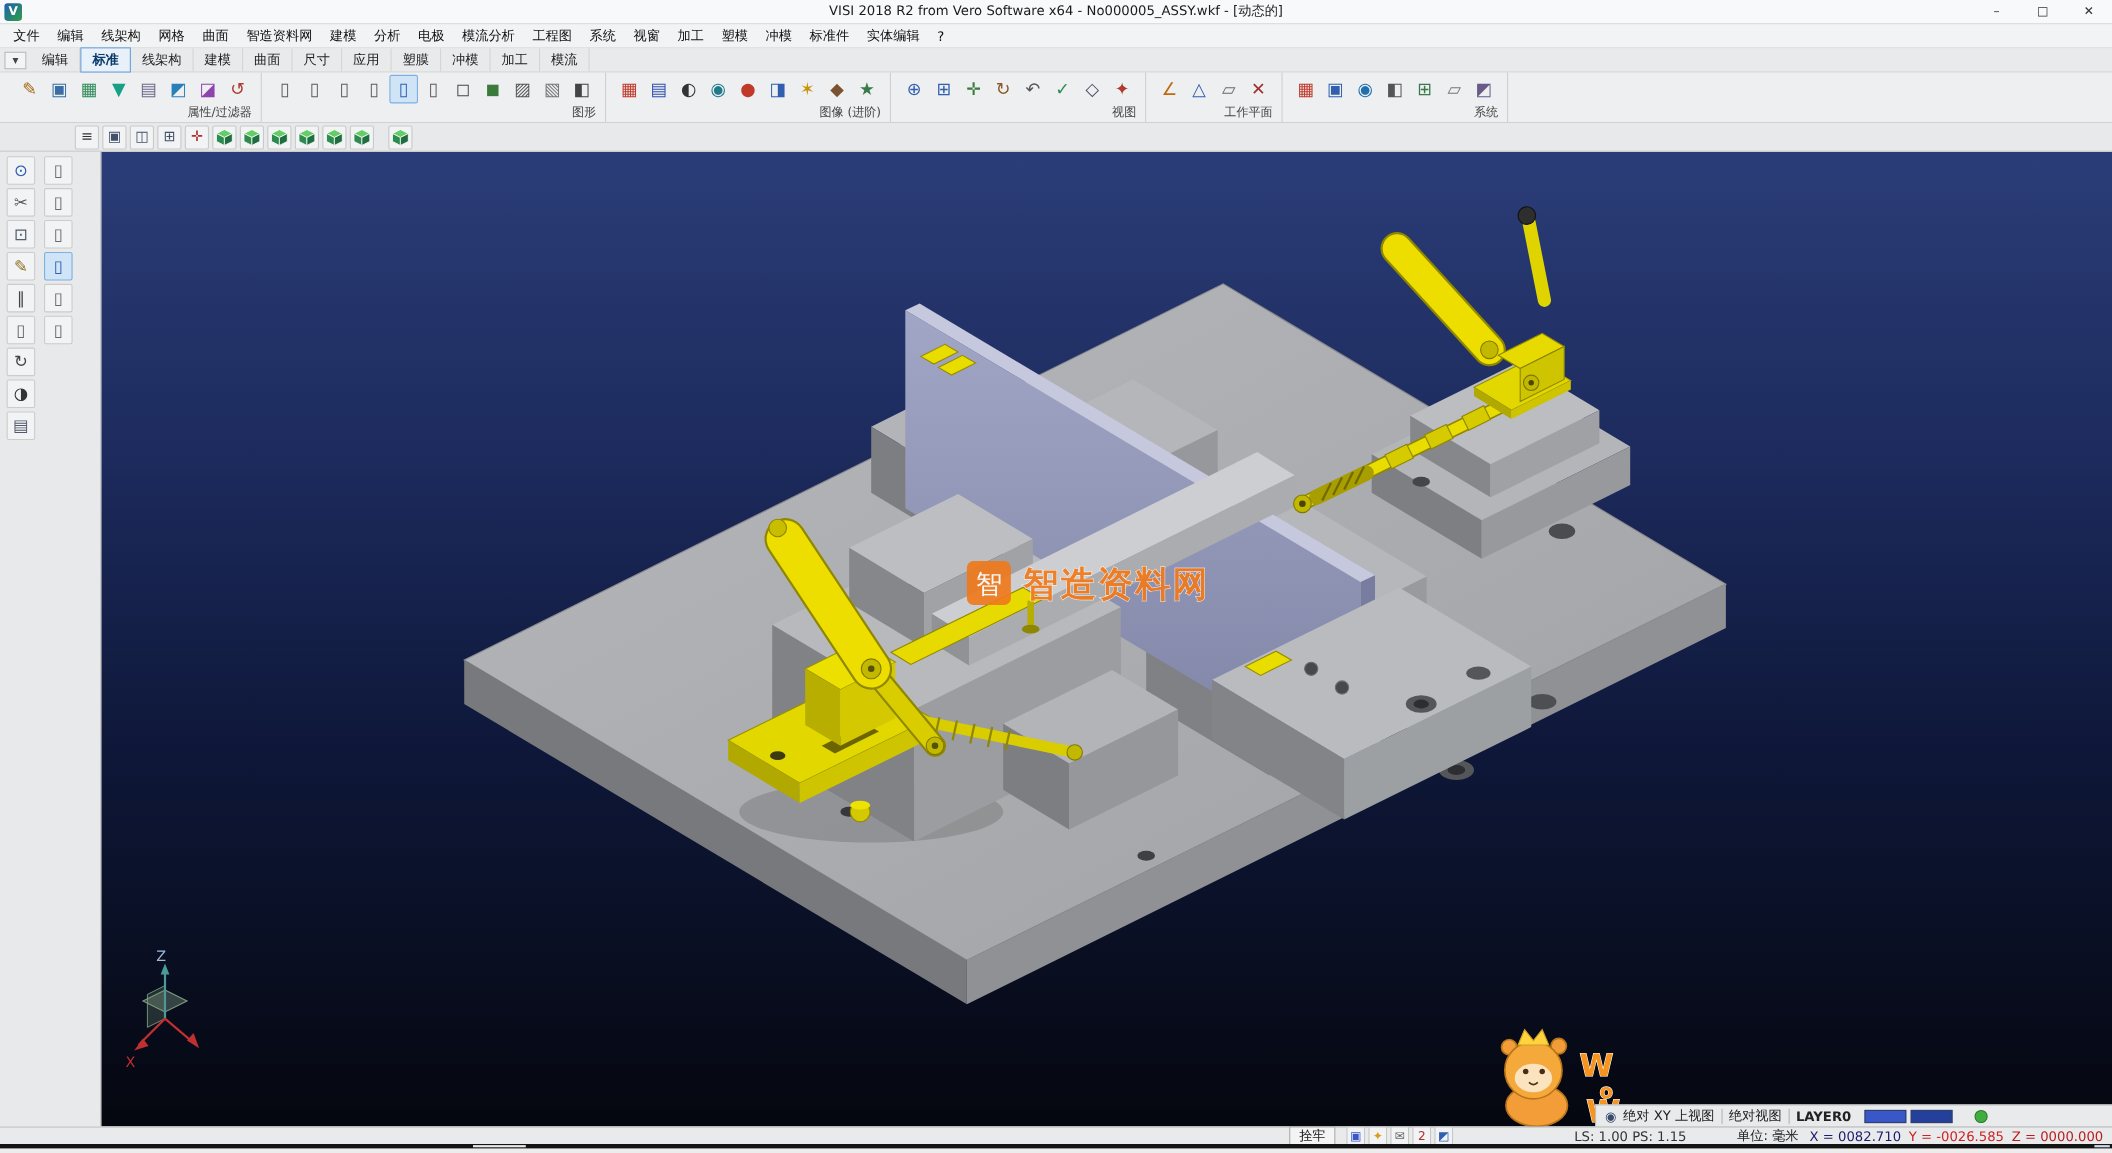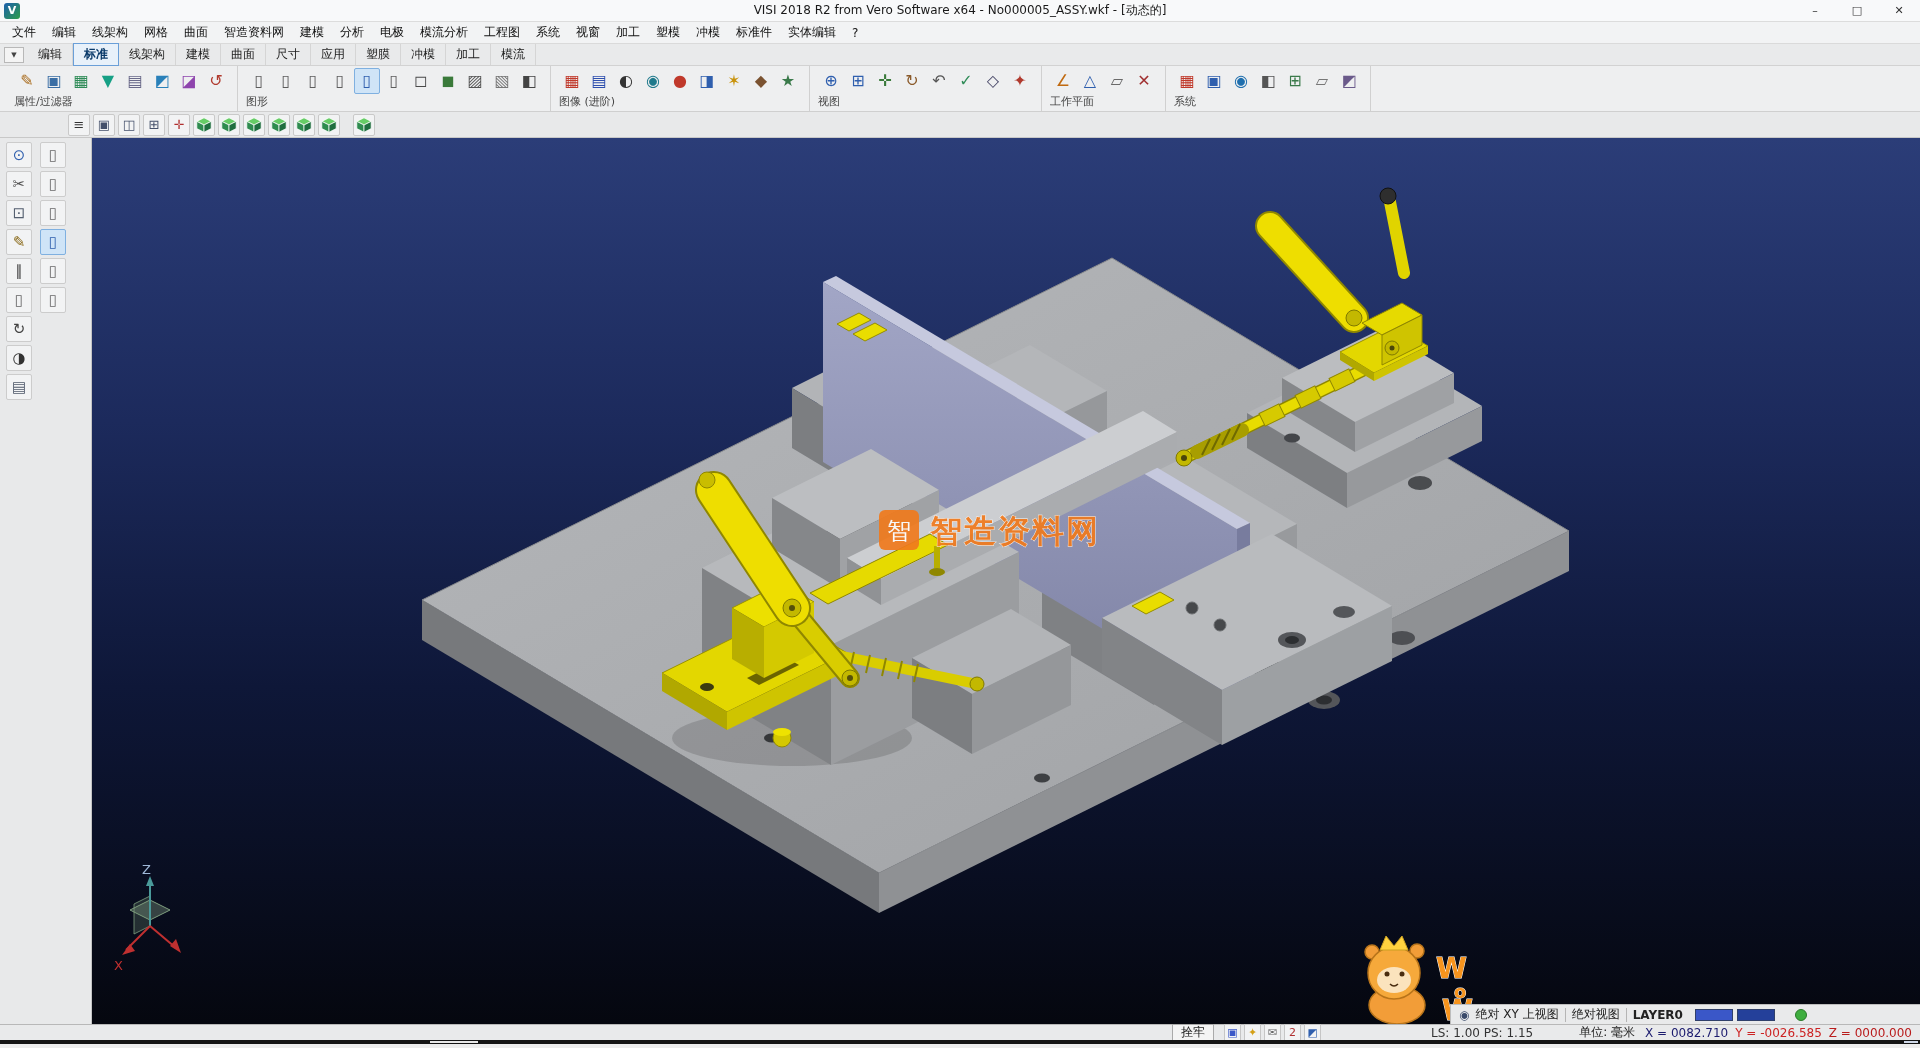--- a/index.html
+++ b/index.html
@@ -33,21 +33,21 @@
   
   .ribbon { height:46px; background:#eeeff0; border-bottom:1px solid #cfcfcf;
     display:flex; align-items:stretch; padding-left:6px; }
   .rgroup { display:flex; flex-direction:column; justify-content:space-between;
     border-right:1px solid #d0d0d0; padding:2px 8px 1px 8px; }
   .ricons { display:flex; gap:1px; }
   .ricon { width:26px; height:26px; display:flex; align-items:center; justify-content:center;
     border:1px solid transparent; border-radius:2px; }
   .ricon.pressed { background:#cfe4f7; border-color:#7fb0e0; }
   .glyph { font-size:16px; line-height:1; }
-  .rlabel { font-size:11px; color:#444; text-align:left; padding-bottom:1px; }
+  .rlabel { font-size:11px; color:#444; text-align:right; padding-bottom:1px; }
 
   
   .viewbar { height:26px; background:#e8e9ea; border-bottom:1px solid #c8c8c8;
     display:flex; align-items:center; padding-left:68px; gap:3px; }
   .vicon { width:22px; height:22px; background:#f2f3f4; border:1px solid #c9c9c9; border-radius:2px;
     display:flex; align-items:center; justify-content:center; }
   .vicon .glyph { font-size:13px; }
   .vicon.gap { margin-left:10px; }
   .cubesvg { width:18px; height:18px; }
 

